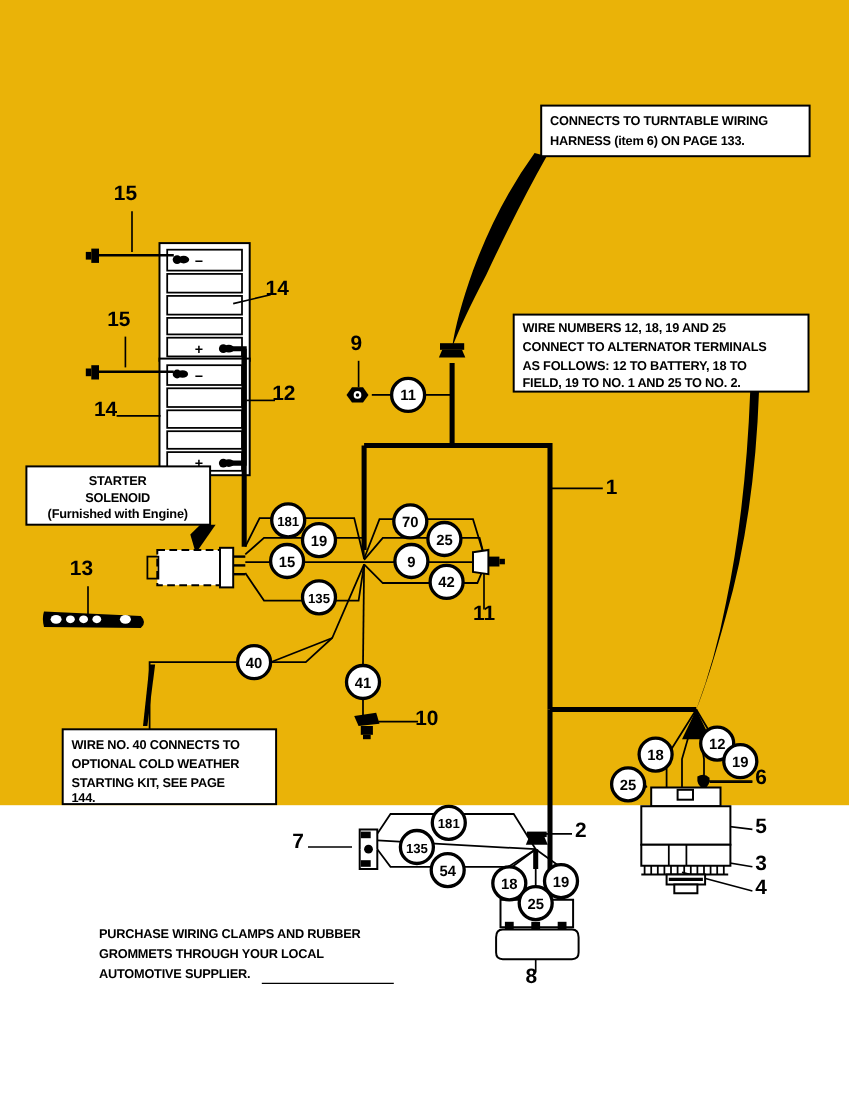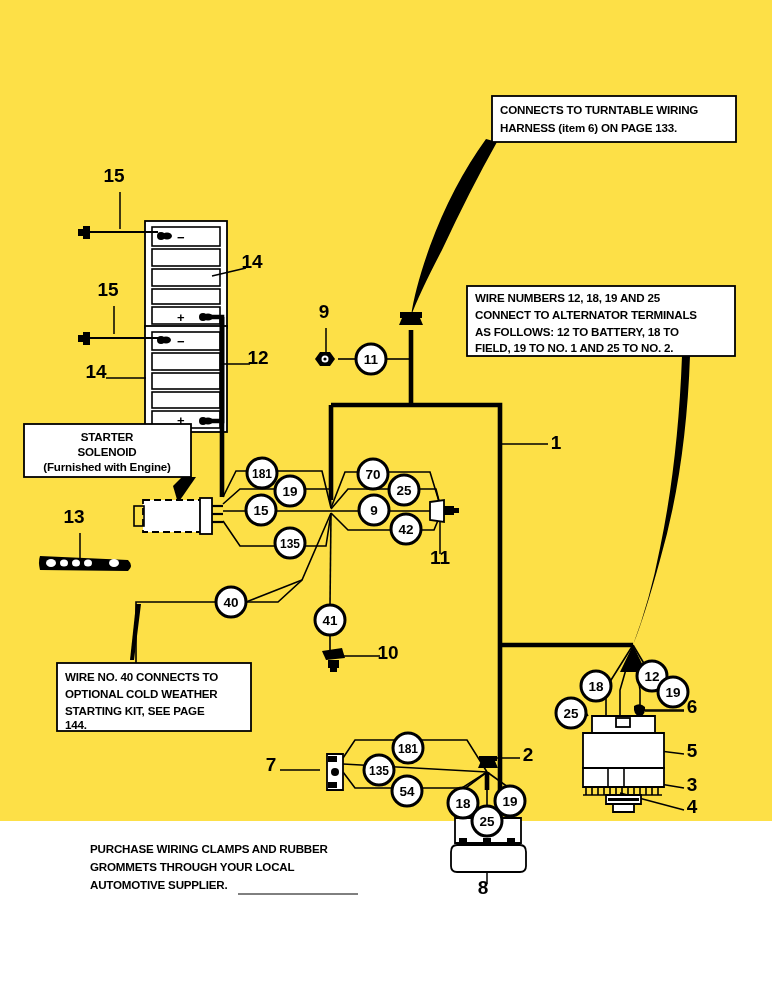--- a/index.html
+++ b/index.html
@@ -1,17 +1,17 @@
 <!DOCTYPE html>
 <html><head>
 <meta charset="utf-8">
 <style>
   html,body{margin:0;padding:0;background:#ffffff;}
   body{width:772px;height:1000px;overflow:hidden;font-family:"Liberation Sans",sans-serif;}
-  #sheet{position:relative;width:772px;height:821px;background:#fde047;}
+  #sheet{position:relative;width:772px;height:732px;background:#eab308;}
   svg#diagram{position:absolute;left:0;top:0;width:772px;height:1000px;}
   .nt{font-family:"Liberation Sans",sans-serif;font-weight:bold;fill:#000;}
   .note-text{font-size:11.6px;letter-spacing:-0.2px;}
   .callnum{font-size:19px;font-weight:bold;}
   .wirenum{font-size:13.5px;font-weight:bold;text-anchor:middle;}
   .wirenum.w3{font-size:12px;}
   .stroke{fill:none;stroke:#000;}
   .thin{stroke-width:1.6;}
   .med{stroke-width:2.2;}
   .thick{stroke-width:4.6;}

